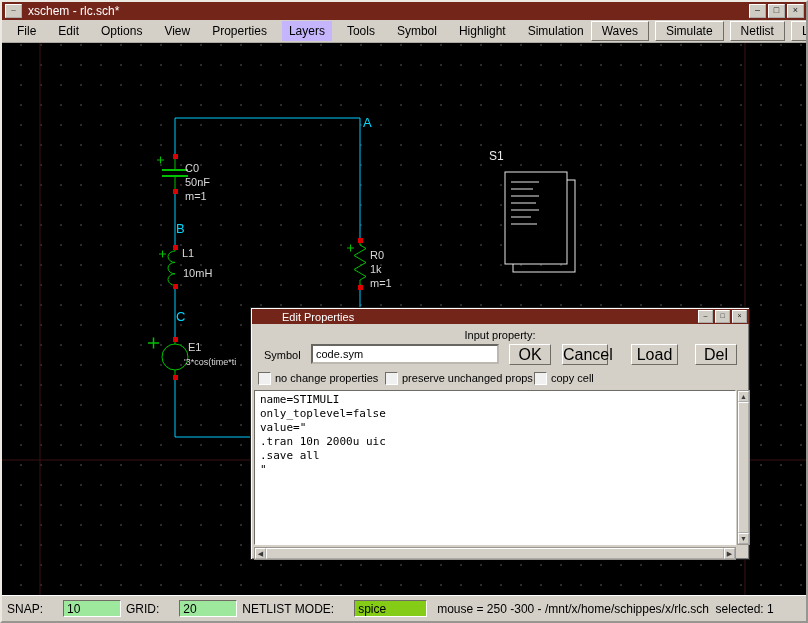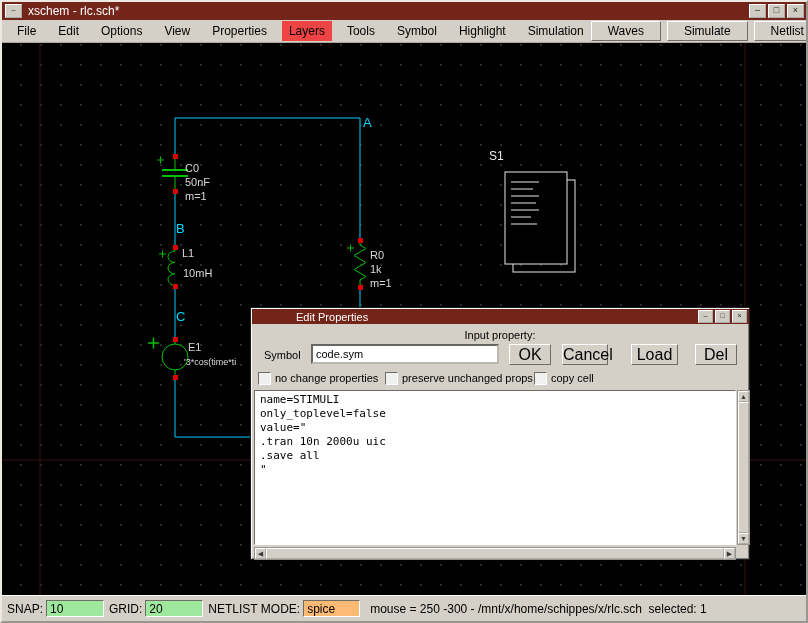--- a/index.html
+++ b/index.html
@@ -20,45 +20,45 @@
   .win-buttons{display:flex;margin-right:2px;}
   .wbtn{width:15px;height:12px;margin-left:2px;background:#cfccc4;border:1px outset #fff;
     font-size:9px;line-height:11px;text-align:center;color:#222;}
   
   .menubar{
     position:absolute;left:0;top:18px;width:804px;height:23px;background:#d4d0c8;
     display:flex;align-items:center;font-size:12px;color:#000;
     border-bottom:1px solid #aaa79f;box-sizing:border-box;
   }
   .menu-item{padding:3px 7px;margin-left:8px;white-space:nowrap;}
-  .menu-item.active{background:#ef4444;}
+  .menu-item.active{background:#c4b5fd;}
   .menu-buttons{margin-left:auto;display:flex;align-items:center;}
   .mbtn{background:#d4d0c8;border:1px solid;border-color:#ffffff #6f6c66 #6f6c66 #ffffff;
-    padding:2px 16px;margin-right:6px;font-size:12px;white-space:nowrap;}
+    padding:2px 10px;margin-right:6px;font-size:12px;white-space:nowrap;}
   
   .canvas{
     position:absolute;left:0;top:41px;width:804px;height:552px;background:#000;
     background-image:radial-gradient(#2b2b2b 1px, transparent 1.3px);
     background-size:20px 20px;background-position:9px 12px;overflow:hidden;
   }
   .schematic{position:absolute;left:0;top:0;}
   .node{fill:#00d9ff;font:13px "Liberation Sans",sans-serif;}
   .ref,.val{fill:#d9d9d9;font:11px "Liberation Sans",sans-serif;}
   .small{font-size:9px;}
   .code-ref{fill:#ececec;font:12px "Liberation Sans",sans-serif;}
   
   .dialog{
     position:absolute;left:248px;top:264px;width:500px;height:253px;box-sizing:border-box;
     background:#d4d0c8;border:1px solid #1d1d1d;
     box-shadow:inset 1px 1px 0 #ffffff, inset -1px -1px 0 #7a7a7a;
     font-size:11px;color:#000;
   }
   .dlg-titlebar{
     position:absolute;left:1px;top:1px;width:497px;height:15px;background:#74251a;color:#fff;
-    display:flex;align-items:center;padding-left:44px;box-sizing:border-box;font-size:11px;
+    display:flex;align-items:center;padding-left:30px;box-sizing:border-box;font-size:11px;
   }
   .dlg-buttons{margin-left:auto;display:flex;margin-right:2px;}
   .dbtn{width:13px;height:11px;margin-left:2px;background:#cfccc4;border:1px outset #fff;
     font-size:7px;line-height:9px;text-align:center;color:#222;}
   .dlg-prompt{position:absolute;left:0;top:21px;width:100%;text-align:center;}
   .dlg-symbol-label{position:absolute;left:13px;top:41px;}
   .dlg-symbol-input{
     position:absolute;left:60px;top:36px;width:188px;height:20px;box-sizing:border-box;
     background:#fff;border:2px inset #bcb8b0;font:11px "Liberation Sans",sans-serif;padding:0 3px;
   }
@@ -97,23 +97,23 @@
   .hsb .sb-thumb{position:absolute;left:11px;right:11px;top:0;height:11px;
     background:#d4d0c8;border:1px outset #fff;box-sizing:border-box;}
   
   .statusbar{
     position:absolute;left:0;top:593px;width:804px;height:26px;background:#d4d0c8;
     border-top:1px solid #fff;box-sizing:border-box;
     display:flex;align-items:center;font-size:12px;color:#000;
   }
   .sb-label{margin-left:5px;white-space:nowrap;}
   .sb-field{height:17px;border:1px solid;border-color:#6f6c66 #ffffff #ffffff #6f6c66;
-    padding:0 3px;font:12px "Liberation Sans",sans-serif;box-sizing:border-box;margin-left:3px;}
+    padding:0 3px;font:12px "Liberation Sans",sans-serif;box-sizing:border-box;margin-left:20px;}
   .sb-green{background:#9de89d;width:58px;}
-  .sb-plain{background:#fdba74;width:57px;}
+  .sb-plain{background:#84cc16;width:73px;}
   .sb-info{margin-left:10px;white-space:pre;font-size:12px;}
 </style>
 </head>
 <body>
 
 <div class="window">
 
   <div class="titlebar">
     <span class="win-menu-btn">–</span>
     <span class="title">xschem - rlc.sch*</span>

